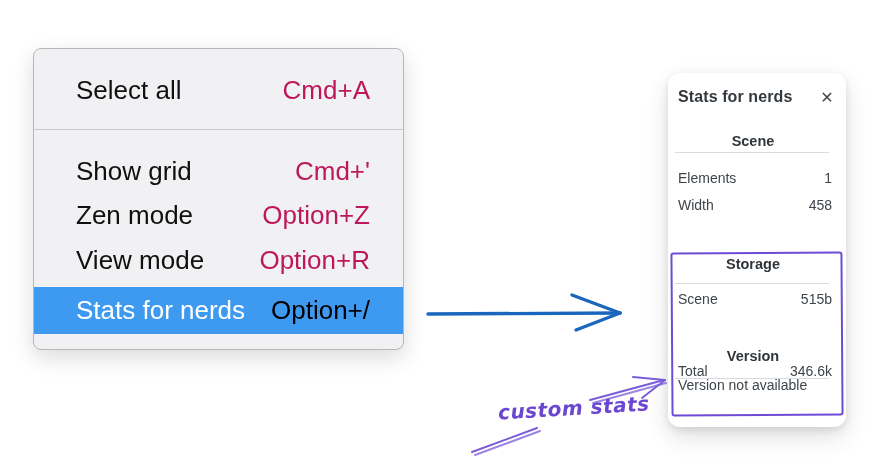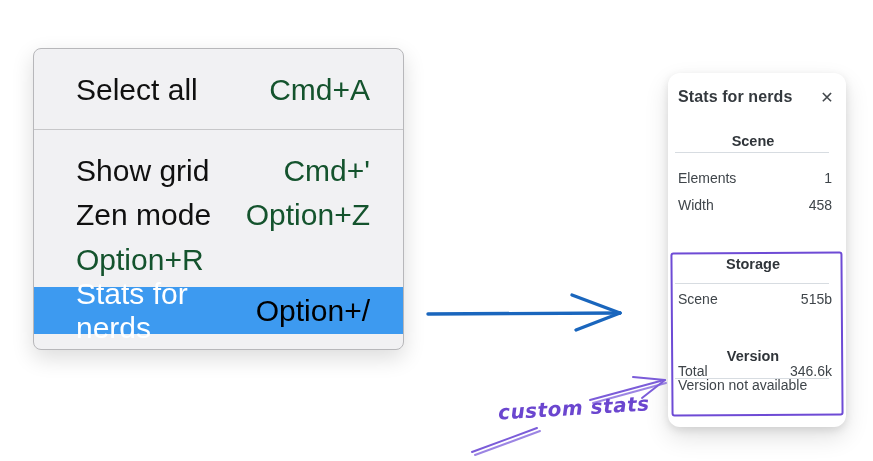--- a/index.html
+++ b/index.html
@@ -18,23 +18,23 @@
     background: #f1f1f3;
     border: 1px solid #b7b7ba;
     border-radius: 8px;
     box-shadow: 0 8px 22px rgba(0,0,0,0.14);
     overflow: hidden;
   }
   .menu-item {
     position: absolute; left: 0; right: 0;
     display: flex; align-items: center; justify-content: space-between;
     padding: 0 33px 0 42px;
-    font-size: 30px; color: #101010;
+    font-size: 26px; color: #101010;
   }
-  .menu-item .mi-shortcut { color: #14532d; }
+  .menu-item .mi-shortcut { color: #be185d; }
   .menu-item.selected { background: #3d9af0; color: #ffffff; }
   .menu-item.selected .mi-shortcut { color: #000000; }
   .mi-select-all { top: 18px;  height: 46px; }
   .mi-show-grid  { top: 100px; height: 44px; }
   .mi-zen-mode   { top: 144px; height: 44px; }
   .mi-view-mode  { top: 188px; height: 46px; }
   .mi-stats      { top: 238px; height: 47px; }
   .menu-sep {
     position: absolute; left: 0; right: 0; top: 80px;
     height: 1px; background: #c7c7c9;
@@ -122,20 +122,21 @@
     <div class="menu-sep"></div>
     <div class="menu-item mi-zen-mode">
       <span class="mi-label">Zen mode</span>
       <span class="mi-shortcut">Option+Z</span>
     </div>
     <div class="menu-item mi-show-grid">
       <span class="mi-label">Show grid</span>
       <span class="mi-shortcut">Cmd+'</span>
     </div>
     <div class="menu-item mi-view-mode">
+      <span class="mi-label">View mode</span>
       <span class="mi-shortcut">Option+R</span>
     </div>
     <div class="menu-item mi-stats selected">
       <span class="mi-label">Stats for nerds</span>
       <span class="mi-shortcut">Option+/</span>
     </div>
   </div>
 
   <svg class="blue-arrow" width="215" height="45" viewBox="0 0 215 45">
     <g stroke="#1a66bd" stroke-width="3.4" stroke-linecap="round" fill="none">

